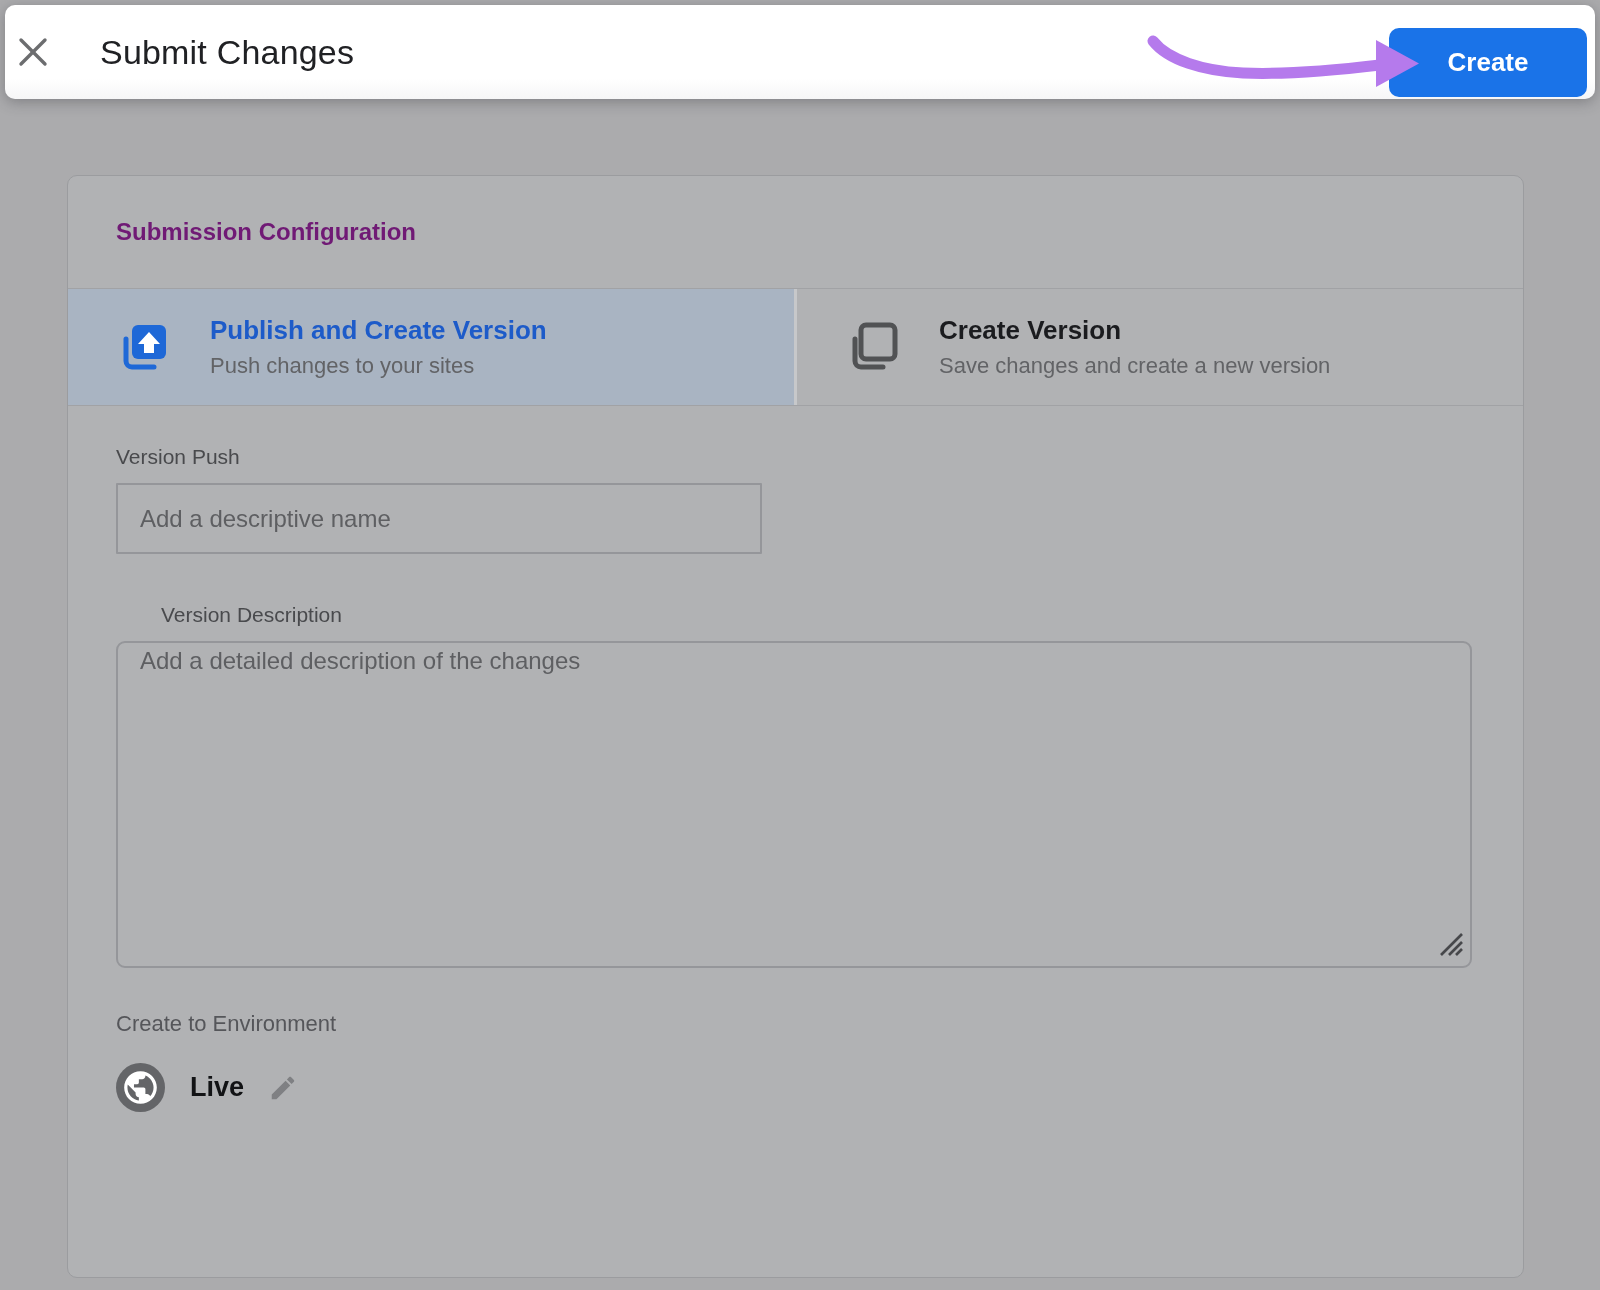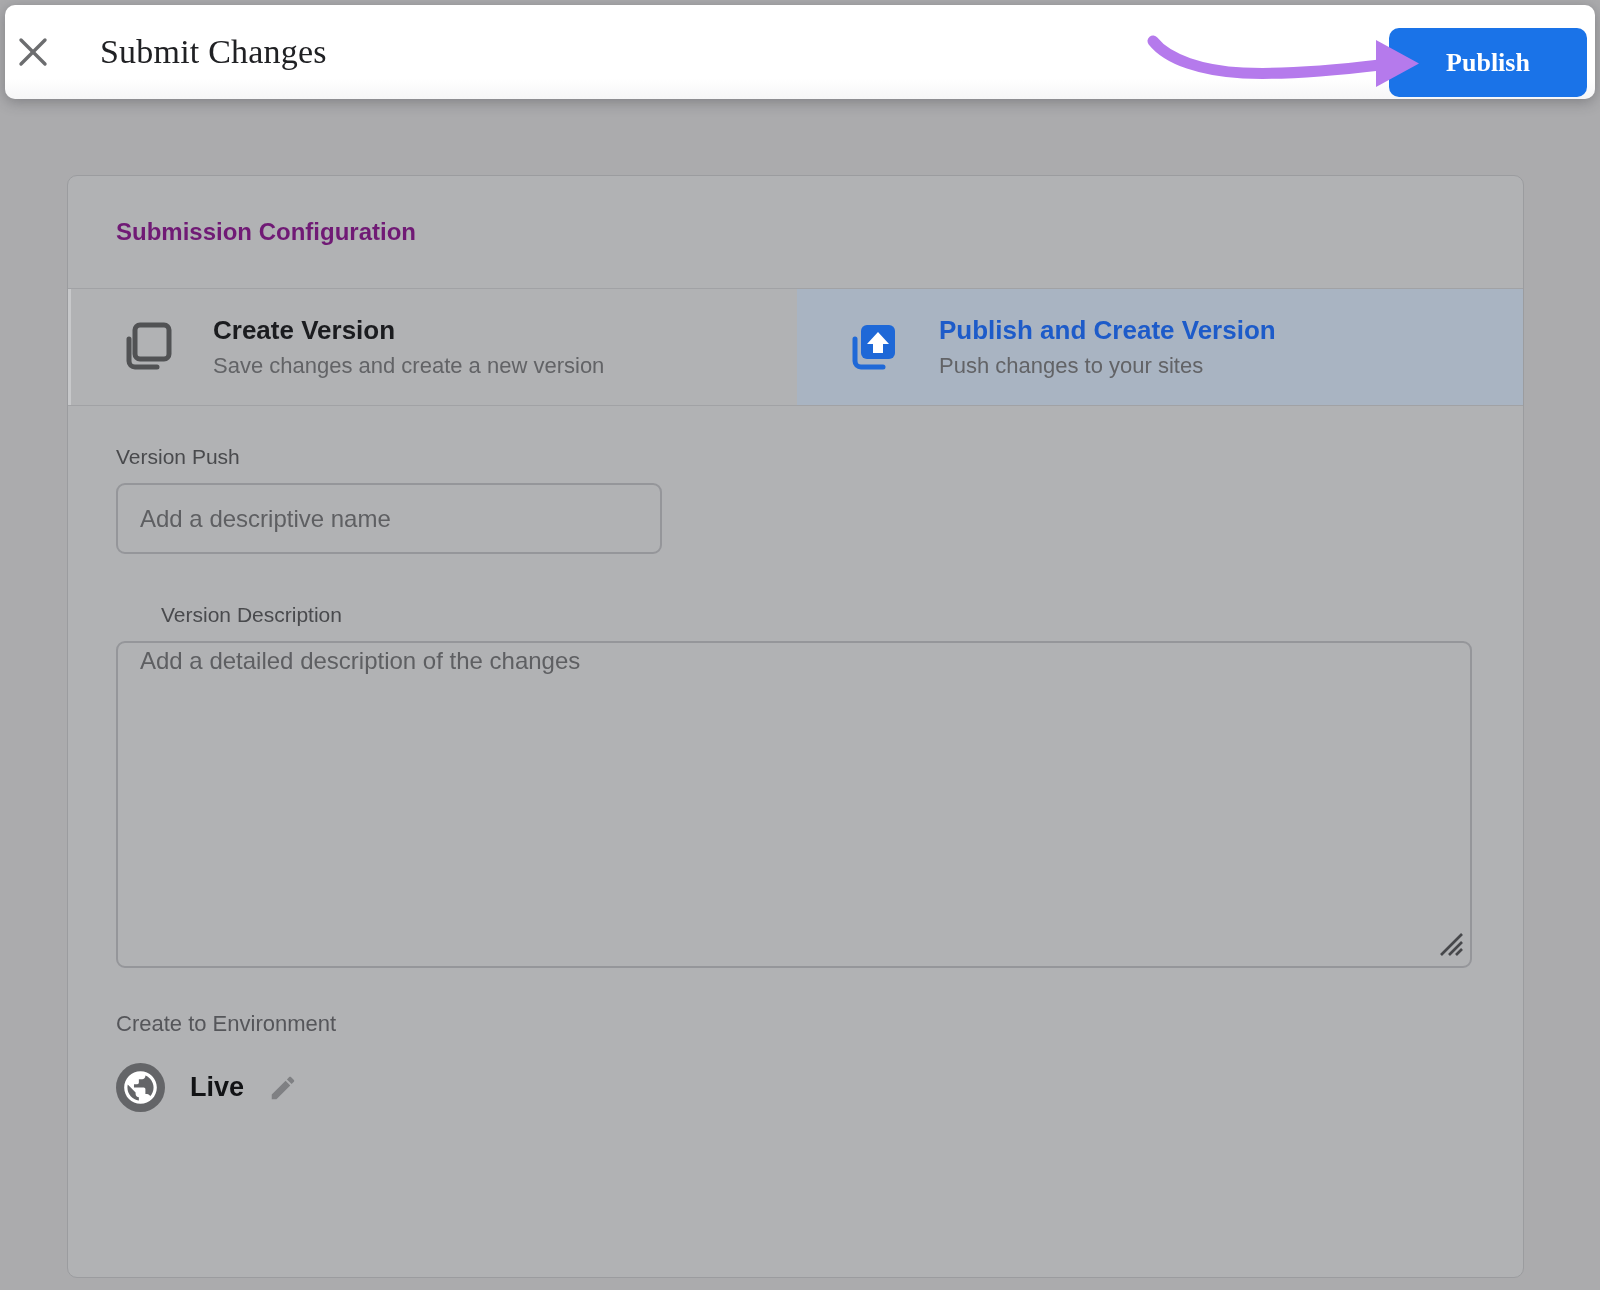--- a/index.html
+++ b/index.html
@@ -20,21 +20,20 @@
   #stage{position:relative;width:1600px;height:1290px;}
 
   
   .header{
     position:absolute;left:5px;right:5px;top:5px;height:94px;
     background:linear-gradient(#ffffff 78%,#f6f6f7);
     border-radius:10px;
     box-shadow:0 3px 14px rgba(50,50,55,.35);
     display:flex;align-items:center;
     z-index:2;
-    font-family:Liberation Serif, serif;
   }
   .close-btn{
     width:46px;height:46px;margin-left:5px;
     background:none;border:none;padding:0;cursor:pointer;
     display:flex;align-items:center;justify-content:center;flex:none;
   }
   .page-title{
     margin:0 0 0 44px;
     font-size:34px;font-weight:400;color:#202124;letter-spacing:.2px;
   }
@@ -79,23 +78,23 @@
   .tab-title{font-size:26px;font-weight:700;color:#1b1c1f;margin-bottom:7px;}
   .tab.selected .tab-title{color:var(--selected-tab-title-blue);}
   .tab-sub{font-size:22px;color:#626366;}
 
   
   .form{padding:0 51px 0 48px;}
   .field-label{font-size:21px;color:#494a4d;}
   .lbl-name{margin-top:39px;}
   .name-input{
     display:block;margin-top:14px;
-    width:546px;height:71px;box-sizing:border-box;
+    width:646px;height:71px;box-sizing:border-box;
     background:transparent;
-    border:2px solid #95969a;border-radius:9px;
+    border:2px solid #95969a;border-radius:1px;
     font-family:inherit;font-size:24px;color:#2b2c2e;
     padding:0 22px;outline:none;
   }
   .name-input::placeholder{color:#5e5f62;opacity:1;}
   .lbl-desc{margin-top:49px;margin-left:45px;}
   .ta-wrap{position:relative;margin-top:14px;}
   .desc-textarea{
     display:block;width:100%;height:327px;box-sizing:border-box;
     background:transparent;
     border:2px solid #95969a;border-radius:9px;
@@ -121,58 +120,58 @@
 <div id="stage">
 
   <header class="header">
     <button class="close-btn" aria-label="Close">
       <svg width="38" height="38" viewBox="0 0 38 38">
         <line x1="7" y1="7" x2="31" y2="31" stroke="#6c6d6f" stroke-width="3.4" stroke-linecap="round"></line>
         <line x1="31" y1="7" x2="7" y2="31" stroke="#6c6d6f" stroke-width="3.4" stroke-linecap="round"></line>
       </svg>
     </button>
     <h1 class="page-title">Submit Changes</h1>
-    <button class="publish-btn">Publish</button>
+    <button class="publish-btn">Create</button>
   </header>
 
   <svg class="annotation-arrow" width="300" height="80" viewBox="0 0 300 80">
     <path d="M25 16 C40 35 75 46 115 48 C160 50 210 45 252 40" fill="none" stroke="var(--arrow-purple)" stroke-width="11" stroke-linecap="round"></path>
     <polygon points="248,15 248,62 291,38.5" fill="var(--arrow-purple)"></polygon>
   </svg>
 
   <main class="card">
 
     <div class="card-title">Submission Configuration</div>
 
     <div class="tabs">
-
-      <div class="tab tab-create">
-        <span class="tab-icon">
-          <svg width="56" height="56" viewBox="0 0 56 56">
-            <path d="M10 20 V42 a6 6 0 0 0 6 6 H38" fill="none" stroke="#515254" stroke-width="5" stroke-linecap="round" stroke-linejoin="round"></path>
-            <rect x="16" y="6" width="34" height="34" rx="5" fill="none" stroke="#515254" stroke-width="5"></rect>
-          </svg>
-        </span>
-        <div class="tab-text">
-          <div class="tab-title">Create Version</div>
-          <div class="tab-sub">Save changes and create a new version</div>
-        </div>
-      </div>
 
       <div class="tab selected">
         <span class="tab-icon">
           <svg width="56" height="56" viewBox="0 0 56 56">
             <path d="M10 20 V42 a6 6 0 0 0 6 6 H38" fill="none" stroke="var(--tab-icon-blue)" stroke-width="5" stroke-linecap="round" stroke-linejoin="round"></path>
             <rect x="16" y="6" width="34" height="34" rx="6" fill="var(--tab-icon-blue)"></rect>
             <path d="M33 13 L22 25 H28 V34 H38 V25 H44 Z" fill="#ffffff"></path>
           </svg>
         </span>
         <div class="tab-text">
           <div class="tab-title">Publish and Create Version</div>
           <div class="tab-sub">Push changes to your sites</div>
+        </div>
+      </div>
+
+      <div class="tab tab-create">
+        <span class="tab-icon">
+          <svg width="56" height="56" viewBox="0 0 56 56">
+            <path d="M10 20 V42 a6 6 0 0 0 6 6 H38" fill="none" stroke="#515254" stroke-width="5" stroke-linecap="round" stroke-linejoin="round"></path>
+            <rect x="16" y="6" width="34" height="34" rx="5" fill="none" stroke="#515254" stroke-width="5"></rect>
+          </svg>
+        </span>
+        <div class="tab-text">
+          <div class="tab-title">Create Version</div>
+          <div class="tab-sub">Save changes and create a new version</div>
         </div>
       </div>
 
     </div>
 
     <div class="form">
 
       <div class="field-label lbl-name">Version Push</div>
       <input class="name-input" type="text" placeholder="Add a descriptive name" style="">
 

